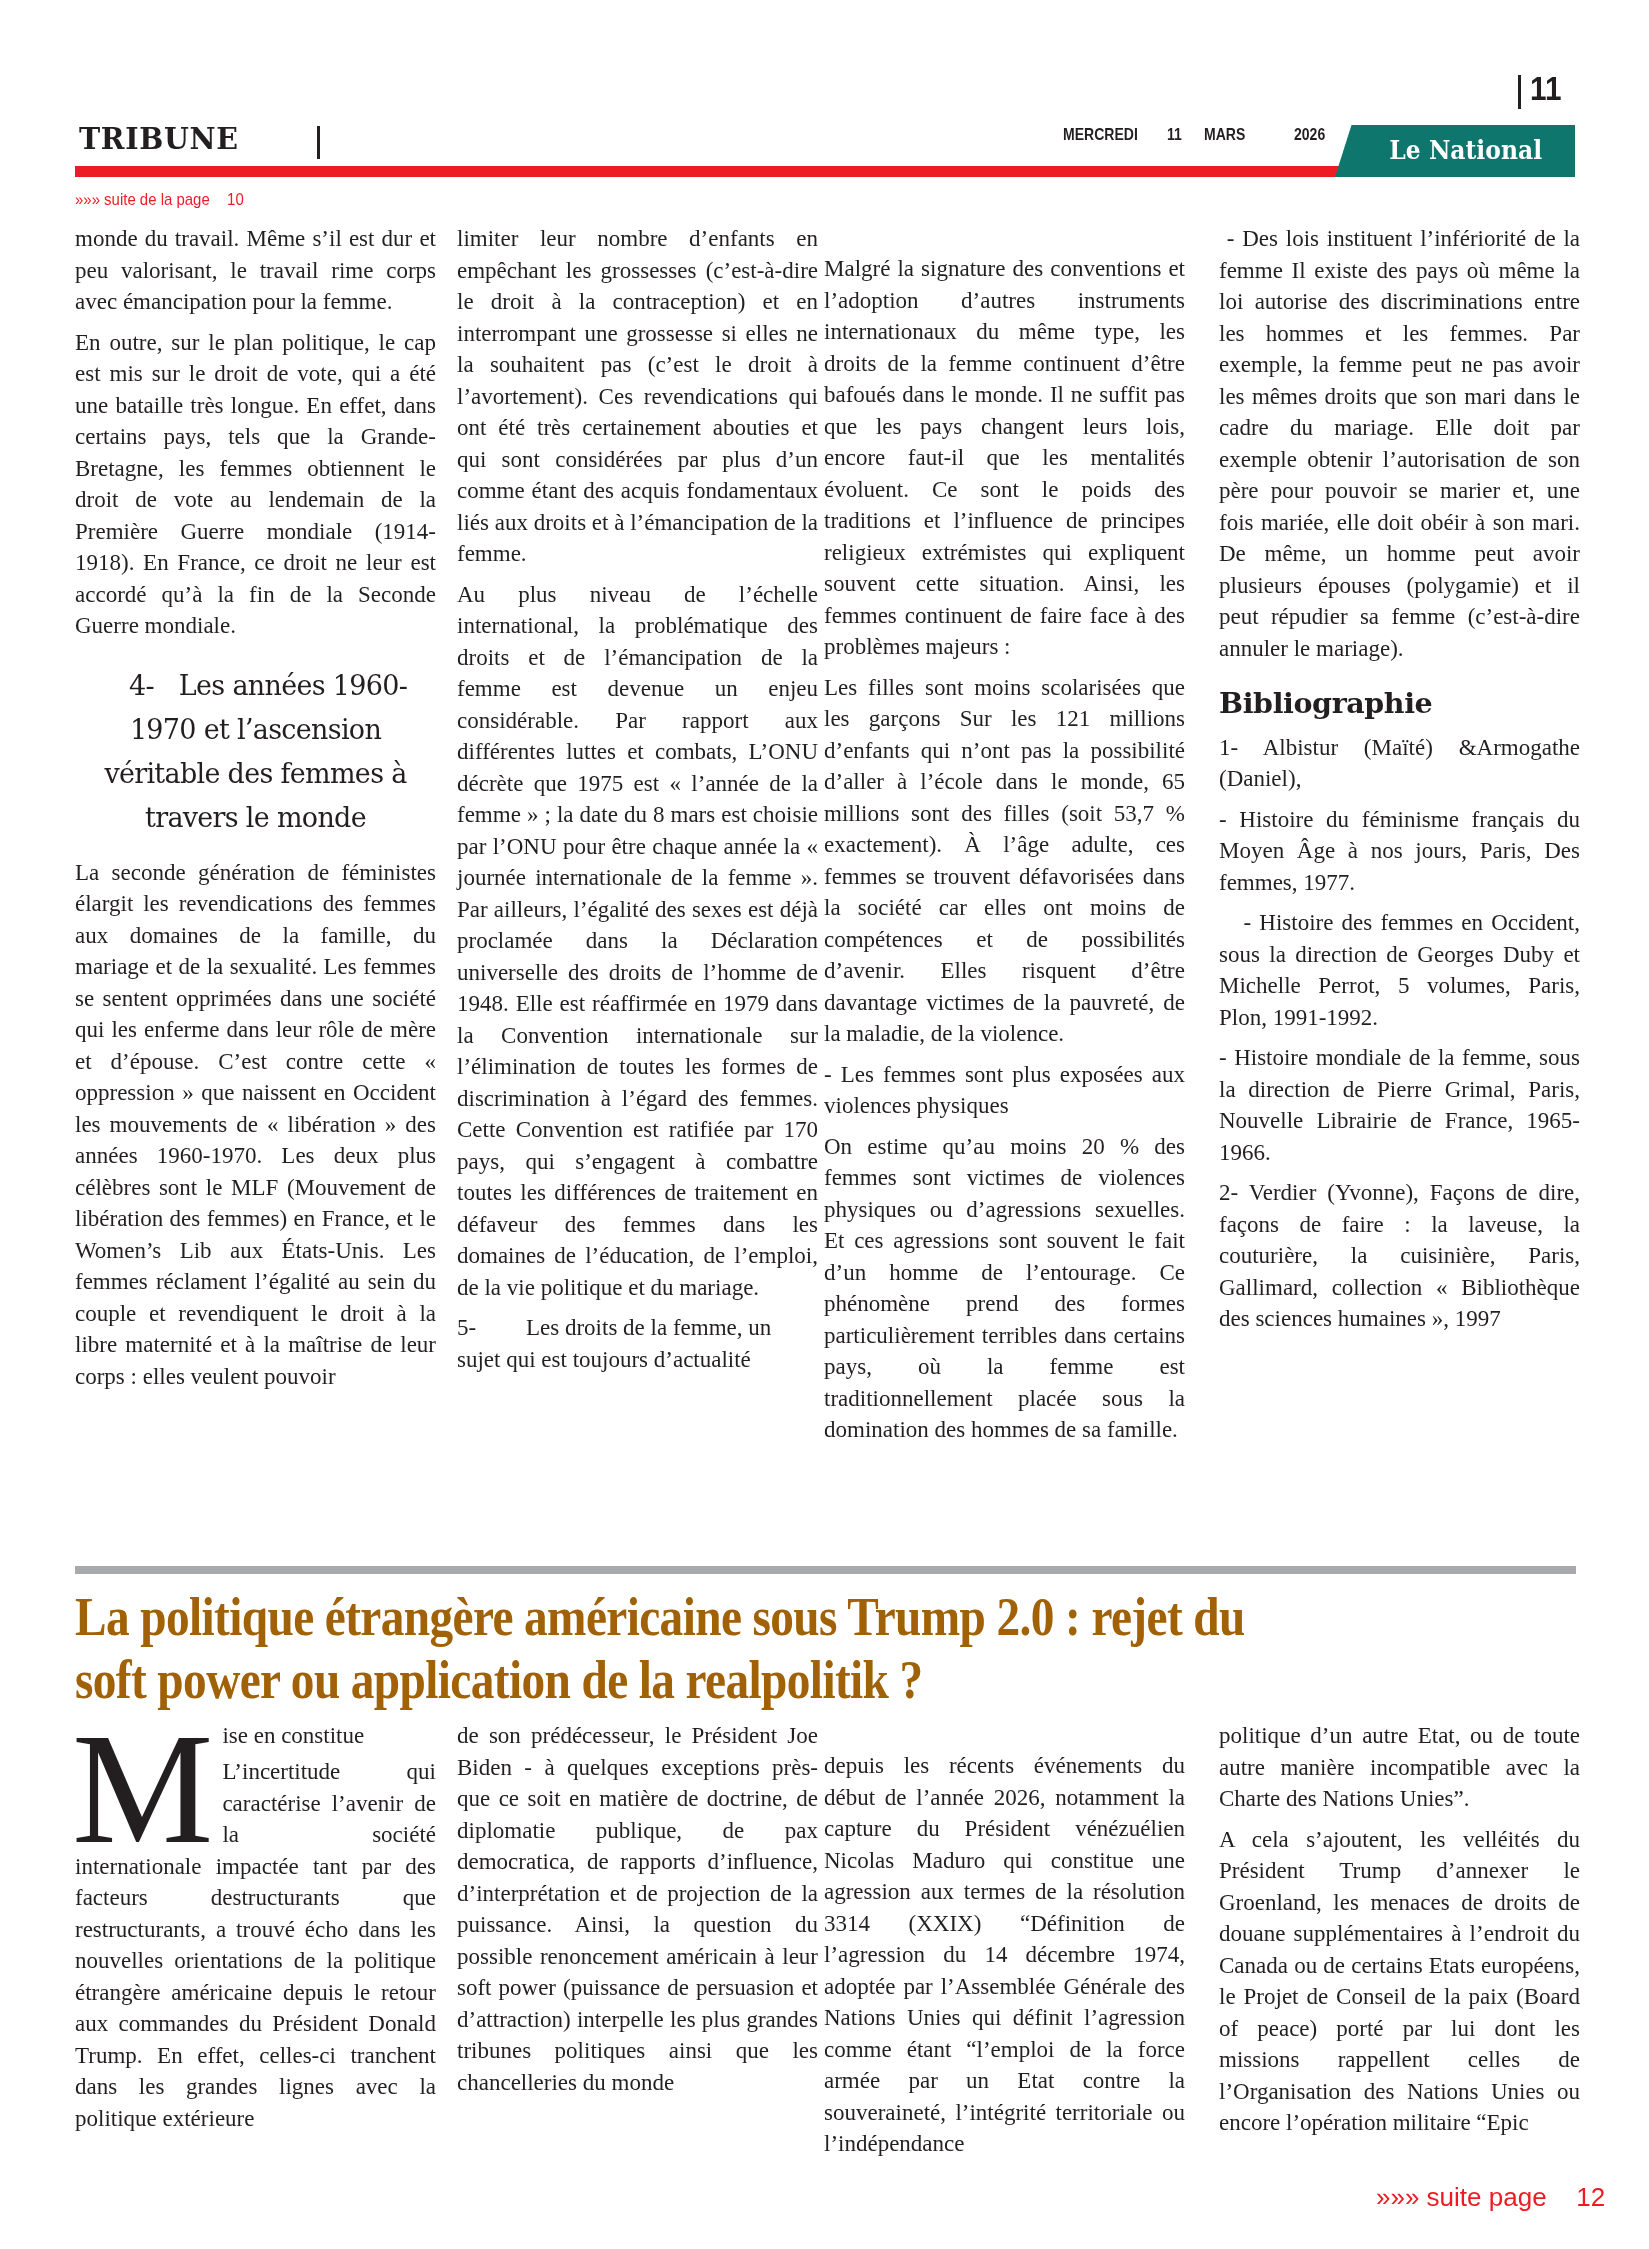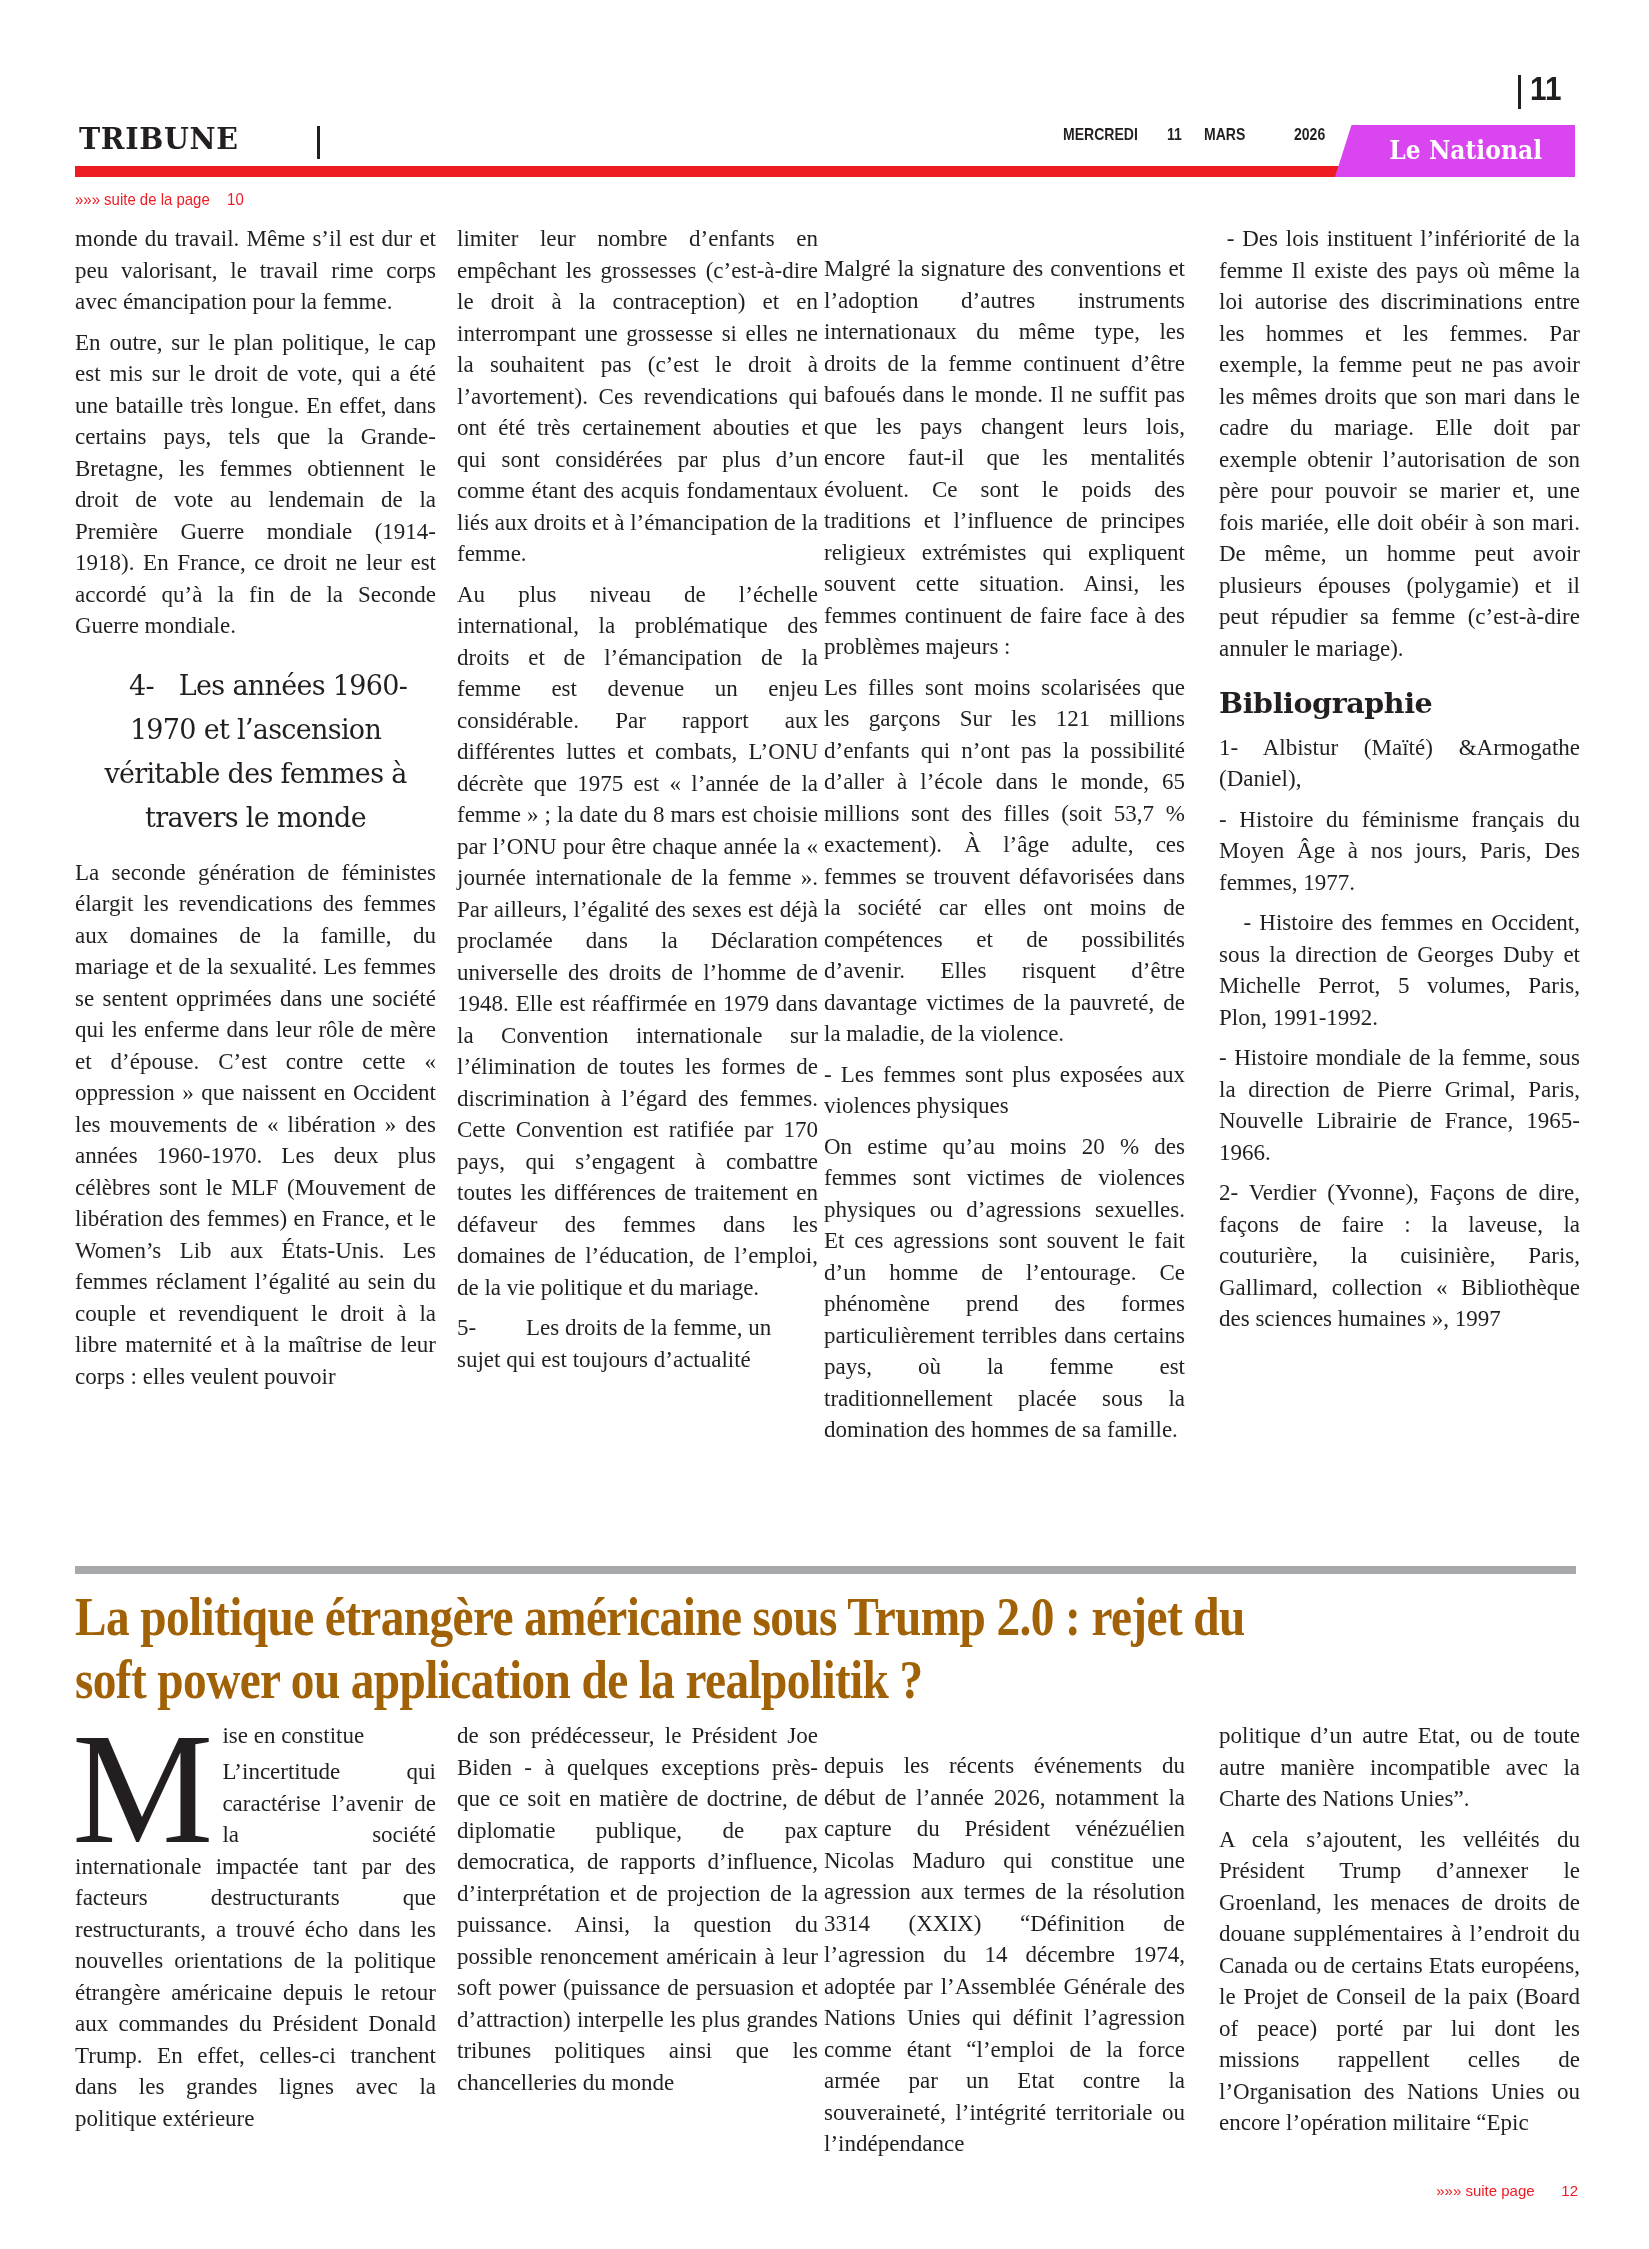--- a/index.html
+++ b/index.html
@@ -5,42 +5,42 @@
   html, body { margin: 0; padding: 0; background: #ffffff; }
   body { width: 1650px; height: 2250px; position: relative; overflow: hidden; color: #231f20; }
   .abs { position: absolute; }
   .dateline { top: 81px; left: 975px; width: 525px; height: 30px; font-family: "Liberation Sans", sans-serif; font-weight: bold; font-size: 16.5px; color: #231f20; margin-top: 38px; }
   .dateline span { position: absolute; top: 6px; white-space: nowrap; transform: scaleX(0.85); transform-origin: left; }
   .pagebar { left: 1518px; top: 75px; width: 3px; height: 34px; background: #231f20; }
   .pagenum { left: 1530px; top: 70px; font-family: "Liberation Sans", sans-serif; font-weight: bold; font-size: 33px; line-height: 37px; transform: scaleX(0.9); transform-origin: left; }
   .section { left: 79px; top: 120px; font-family: "DejaVu Serif", serif; font-weight: bold; font-size: 30px; letter-spacing: 0.7px; line-height: 37px; transform: scaleX(0.95); transform-origin: left; }
   .section-bar { left: 317px; top: 126px; width: 3px; height: 33px; background: #231f20; }
   .redbar { left: 75px; top: 166px; width: 1500px; height: 11.2px; background: #ed1c24; }
-  .brand { left: 1335px; top: 125px; width: 240px; height: 52px; background: #d946ef; clip-path: polygon(16.5px 0, 100% 0, 100% 100%, 0 100%); }
+  .brand { left: 1335px; top: 125px; width: 240px; height: 52px; background: #0f766e; clip-path: polygon(16.5px 0, 100% 0, 100% 100%, 0 100%); }
   .brand-text { position: absolute; right: 33px; top: 9px; font-family: "DejaVu Serif", serif; font-weight: bold; font-size: 25.5px; color: #ffffff; line-height: 33px; white-space: nowrap; transform: scaleX(0.92); transform-origin: right; }
   .continued { left: 75px; top: 189px; font-family: "Liberation Sans", sans-serif; font-size: 17px; color: #ed1c24; line-height: 22.5px; transform: scaleX(0.88); transform-origin: left; white-space: nowrap; }
   .continued .num { margin-left: 15px; }
 
   .col { position: absolute; width: 361px; font-family: "Liberation Serif", serif; font-size: 23px; line-height: 31.5px; text-align: justify; color: #231f20; }
   .col p { margin: 0 0 9px 0; }
   .c1 { left: 75px; } .c2 { left: 457px; } .c3 { left: 824px; margin-top: 30px; } .c4 { left: 1219px; }
   .top-cols { top: 223px; }
   .subhead { font-family: "DejaVu Serif", serif; font-weight: normal; font-size: 27px; line-height: 44px; text-align: center; margin: 22.5px 0 16.5px 0 !important; letter-spacing: -0.7px; }
   .subhead .num { display: inline-block; width: 75px; }
   .biblio-title { font-family: "DejaVu Serif", serif; font-weight: bold; font-size: 28.5px; line-height: 36px; margin: 21px 0 10.5px 0 !important; text-align: left; letter-spacing: -0.4px; }
   .section5 .num { display: inline-block; width: 69px; }
 
   .grayrule { left: 75px; top: 1566px; width: 1501px; height: 8.2px; background: #a7a9ac; }
   .headline { left: 75px; top: 1585px; width: 1507px; font-family: "Liberation Serif", serif; font-weight: bold; font-size: 55px; line-height: 63px; color: #a16207; letter-spacing: -0.7px; }
   .headline div { white-space: nowrap; transform: scaleX(0.86); transform-origin: left; }
 
   .bottom-cols { top: 1720px; }
   .dropcap { float: left; font-family: "Liberation Serif", serif; font-size: 159px; line-height: 120px; height: 120px; margin: 7.5px 9px 0 -3px; color: #231f20; }
   .kicker { margin: 0 0 4.5px 0 !important; text-align: left !important; }
-  .continues { left: 1376px; top: 2182px; width: 202px; text-align: right; font-family: "Liberation Sans", sans-serif; font-size: 15px; color: #ed1c24; white-space: nowrap; }
+  .continues { left: 1376px; top: 2182px; width: 202px; text-align: right; font-family: "Liberation Sans", sans-serif; font-size: 26px; color: #ed1c24; white-space: nowrap; }
   .continues .num { margin-left: 22.5px; }
 </style>
 </head>
 <body>
 
 <div class="abs dateline">
   <span style="left:88px">MERCREDI</span>
   <span style="left:192px">11</span>
   <span style="left:229px">MARS</span>
   <span style="left:319px">2026</span>

